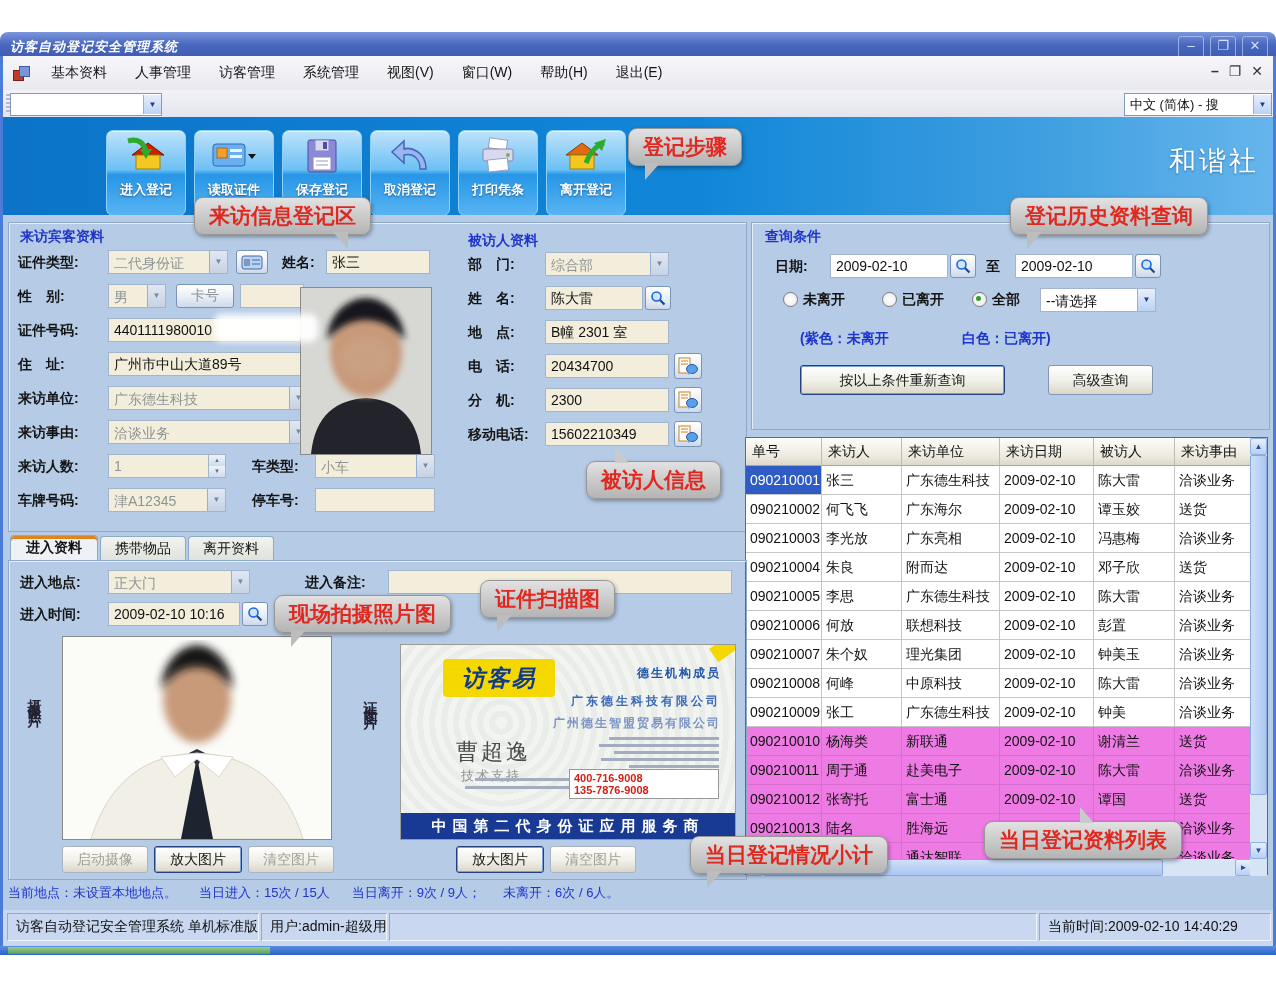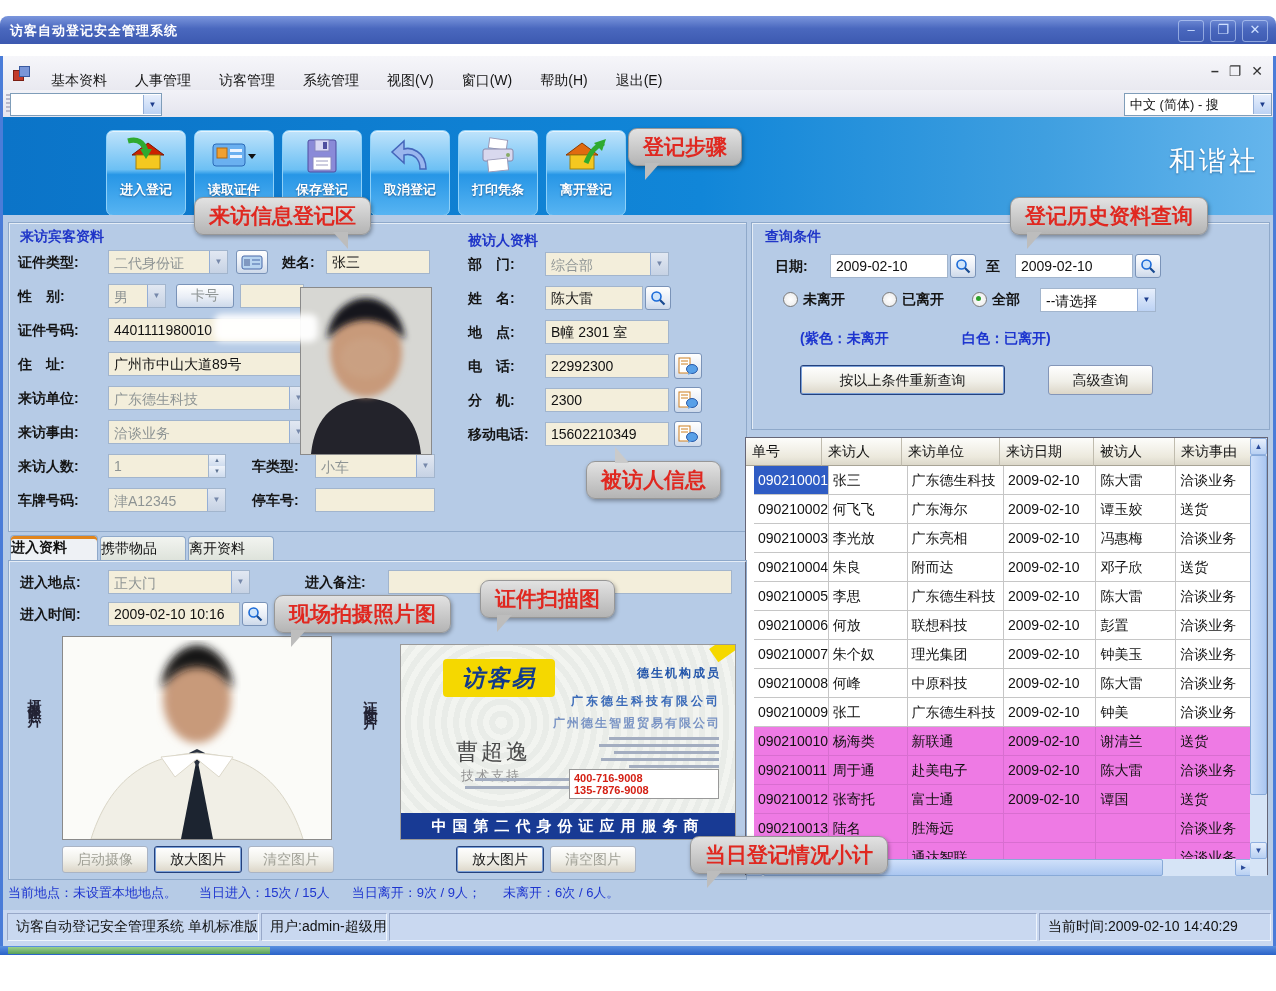--- a/index.html
+++ b/index.html
@@ -1,37 +1,37 @@
 <!DOCTYPE html>
 <html><head>
 <meta charset="utf-8">
 <style>
   html,body{margin:0;padding:0;background:#fff;}
   .screen{position:relative;width:1276px;height:991px;background:#fff;overflow:hidden;
           font-family:"Liberation Sans","DejaVu Sans",sans-serif;font-size:14px;color:#111;}
   .abs{position:absolute;}
   
-  .titlebar{position:absolute;left:0;top:16px;width:1276px;height:28px;
-    background:linear-gradient(#7b96dd,#4a68be 45%,#3c59b0);border-radius:8px 8px 0 0;}
+  .titlebar{position:absolute;left:0;top:32px;width:1276px;height:28px;
+    background:linear-gradient(#7b96dd,#4a68be 45%,#3c59b0);border-radius:8px 8px 0 0;font-style:italic;}
   .title-text{position:absolute;left:10px;top:6px;color:#fff;font-weight:bold;font-size:13px;letter-spacing:1px;}
   .tb-controls{position:absolute;right:8px;top:4px;display:flex;gap:6px;}
   .tb-btn{width:24px;height:20px;text-align:center;line-height:18px;color:#cfe0ff;font-size:13px;
     border:1px solid rgba(210,225,255,.55);border-radius:3px;}
   .sideL{position:absolute;left:0;top:56px;width:3px;height:894px;background:#4a7cd8;}
   .sideR{position:absolute;right:0;top:56px;width:3px;height:894px;background:#4a7cd8;}
   .bottomstrip{position:absolute;left:0;top:946px;width:1276px;height:9px;
     background:linear-gradient(#5a90e0,#2a62c8);}
   .greenfrag{position:absolute;left:8px;top:947px;width:262px;height:7px;
     background:linear-gradient(#9cd08c,#58a058);}
   .menubar{position:absolute;left:3px;top:56px;width:1270px;height:34px;
     background:linear-gradient(#f6f6fa,#e9e9f0);border-bottom:1px solid #d5d5e0;}
   .menu-icon{position:absolute;left:10px;top:10px;width:16px;height:14px;}
   .menu-icon .sq1{position:absolute;left:0;top:4px;width:9px;height:9px;background:#c23a2a;border:1px solid #7a1d12;}
   .menu-icon .sq2{position:absolute;left:6px;top:0;width:9px;height:9px;background:#7a96d8;border:1px solid #3a5aa0;}
-  .menu-items{position:absolute;left:34px;top:0;height:34px;display:flex;align-items:center;margin-top:8px;}
+  .menu-items{position:absolute;left:34px;top:0;height:34px;display:flex;align-items:center;}
   .menu-item{padding:0 14px;font-size:14px;color:#151515;}
   .mdi-controls{position:absolute;right:10px;top:7px;display:flex;gap:10px;color:#333;font-weight:bold;font-size:14px;}
   .toolbar-row{position:absolute;left:3px;top:90px;width:1270px;height:27px;
     background:linear-gradient(#f2f2f7,#e4e4ee);border-bottom:1px solid #c8c8d6;}
   .grip{position:absolute;left:3px;top:4px;width:4px;height:19px;
     background:repeating-linear-gradient(#b9b9cb 0 2px,transparent 2px 4px);}
   .combo{box-sizing:border-box;background:#f3eedb;border:1px solid #a2b5cd;height:24px;display:flex;align-items:flex-end;}
   .combo .cval{flex:1;padding-left:5px;font-size:14px;white-space:nowrap;overflow:hidden;}
   .combo .carrow{width:17px;height:100%;background:linear-gradient(#e7effc,#bcd2f4);border-left:1px solid #94aed6;
     color:#1c3c8c;font-size:8px;line-height:22px;text-align:center;}
@@ -70,37 +70,37 @@
     border:1px solid #8496b8;border-radius:3px;text-align:center;font-size:14px;color:#151515;}
   .btn.def{border:1px solid #23407c;box-shadow:0 0 0 1px #7aa0d8 inset;}
   .btn.disb{color:#a0a096;border-color:#aab4c4;}
   
   .vtable{position:absolute;left:745px;top:437px;width:523px;height:438px;background:#fff;border:1px solid #667;box-sizing:border-box;}
   .thead{position:absolute;left:0;top:0;width:506px;height:28px;display:flex;}
   .thcell{box-sizing:border-box;height:28px;line-height:27px;padding-left:6px;font-size:14px;
     background:linear-gradient(#fdfdfb,#ece9dd 70%,#dcd8ca);border-right:1px solid #c0bcae;border-bottom:1px solid #a8a496;
     white-space:nowrap;overflow:hidden;}
   .tbody{position:absolute;left:0;top:28px;width:506px;height:393px;overflow:hidden;}
-  .trow{display:flex;height:29px;margin-left:8px;}
+  .trow{display:flex;height:29px;}
   .tcell{box-sizing:border-box;height:29px;line-height:28px;padding-left:4px;font-size:14px;
     border-right:1px solid #c6c6c6;border-bottom:1px solid #c6c6c6;white-space:nowrap;overflow:hidden;background:#fff;}
   .trow.pink .tcell{background:#ee7ae4;border-color:#d86ed0;}
   .tcell.sel{background:#2f5cc4 !important;color:#fff;}
   .c0{width:76px}.c1{width:80px}.c2{width:98px}.c3{width:94px}.c4{width:81px}.c5{width:77px}
   .vscroll{position:absolute;right:0;top:0;width:17px;height:421px;background:#d6e4f6;}
   .sbtn{position:absolute;left:0;width:17px;height:17px;box-sizing:border-box;background:linear-gradient(#e7effc,#b8d0f2);
     border:1px solid #90b0e0;border-radius:2px;color:#2a4a9a;font-size:8px;text-align:center;line-height:15px;}
   .vthumb{position:absolute;left:0;top:17px;width:17px;height:340px;box-sizing:border-box;
     background:linear-gradient(90deg,#cfe0fa,#aac6f0);border:1px solid #88aad8;border-radius:2px;}
   .hscroll{position:absolute;left:0;top:421px;width:506px;height:17px;background:#d6e4f6;}
   .hthumb{position:absolute;left:17px;top:0;width:400px;height:17px;box-sizing:border-box;
     background:linear-gradient(#cfe0fa,#aac6f0);border:1px solid #88aad8;border-radius:2px;}
   .corner{position:absolute;right:0;top:421px;width:17px;height:17px;background:#d6e4f6;}
   
-  .tab{position:absolute;box-sizing:border-box;height:25px;line-height:23px;font-size:14px;
+  .tab{position:absolute;box-sizing:border-box;height:25px;line-height:23px;text-align:center;font-size:14px;
     border:1px solid #8fa9ca;border-bottom:none;border-radius:4px 4px 0 0;background:linear-gradient(#f2f4f0,#dde2da);}
   .tab.active{background:#eef1f5;box-shadow:inset 0 3px 0 #e0851e;font-weight:bold;height:26px;}
   .vlabel{position:absolute;writing-mode:vertical-rl;text-orientation:upright;letter-spacing:5px;
     font-size:14px;font-weight:bold;color:#223;}
   .photoframe{position:absolute;background:#fff;border:1px solid #8a8a8a;overflow:hidden;}
   
   .idcard{position:absolute;left:400px;top:644px;width:334px;height:194px;border:1px solid #9a9a9a;overflow:hidden;
     background:repeating-radial-gradient(circle at 30% 40%,#f2f4f0 0 6px,#e9ece8 6px 12px);}
   .idlogo{position:absolute;left:42px;top:14px;width:112px;height:38px;background:#f5d800;border-radius:4px;
     color:#123a8a;font-size:23px;font-weight:bold;font-style:italic;text-align:center;line-height:38px;letter-spacing:2px;}
@@ -351,21 +351,21 @@
     <svg width="16" height="16" viewBox="0 0 16 16">
         <circle cx="6.5" cy="6.5" r="4.5" fill="#cfe4fa" stroke="#1a6ad8" stroke-width="1.6"></circle>
         <line x1="10" y1="10" x2="14.5" y2="14.5" stroke="#184a90" stroke-width="2.2"></line>
       </svg>
   </div>
 
   <span class="flabel" style="left:468px;top:324px">地　点:</span>
   <div class="field" style="left:545px;top:320px;width:124px">B幢 2301 室</div>
 
   <span class="flabel" style="left:468px;top:358px">电　话:</span>
-  <div class="field" style="left:545px;top:354px;width:124px">22992300</div>
+  <div class="field" style="left:545px;top:354px;width:124px">20434700</div>
   <div class="smallbtn" style="left:674px;top:353px;width:28px;height:26px">
     <svg width="20" height="18" viewBox="0 0 20 18">
         <rect x="1" y="1" width="11" height="15" fill="#fff" stroke="#d08020"></rect>
         <line x1="3" y1="4" x2="10" y2="4" stroke="#d08020"></line>
         <line x1="3" y1="7" x2="10" y2="7" stroke="#d08020"></line>
         <ellipse cx="14" cy="12" rx="5.5" ry="4.5" fill="#58a0e8" stroke="#2a5aa8"></ellipse>
         <polygon points="11,15 10,18 14,16" fill="#58a0e8"></polygon>
       </svg>
   </div>
 
@@ -662,14 +662,17 @@
   </div>
   <div class="callout" style="left:274px;top:595px">
     <span>现场拍摄照片图</span><span class="tail down-l"></span>
   </div>
   <div class="callout" style="left:480px;top:580px">
     <span>证件扫描图</span><span class="tail down-l"></span>
   </div>
   <div class="callout" style="left:690px;top:836px">
     <span>当日登记情况小计</span><span class="tail down-l"></span>
   </div>
+  <div class="callout" style="left:984px;top:821px">
+    <span>当日登记资料列表</span><span class="tail up-m"></span>
+  </div>
 
 </div>
 
 </body></html>

